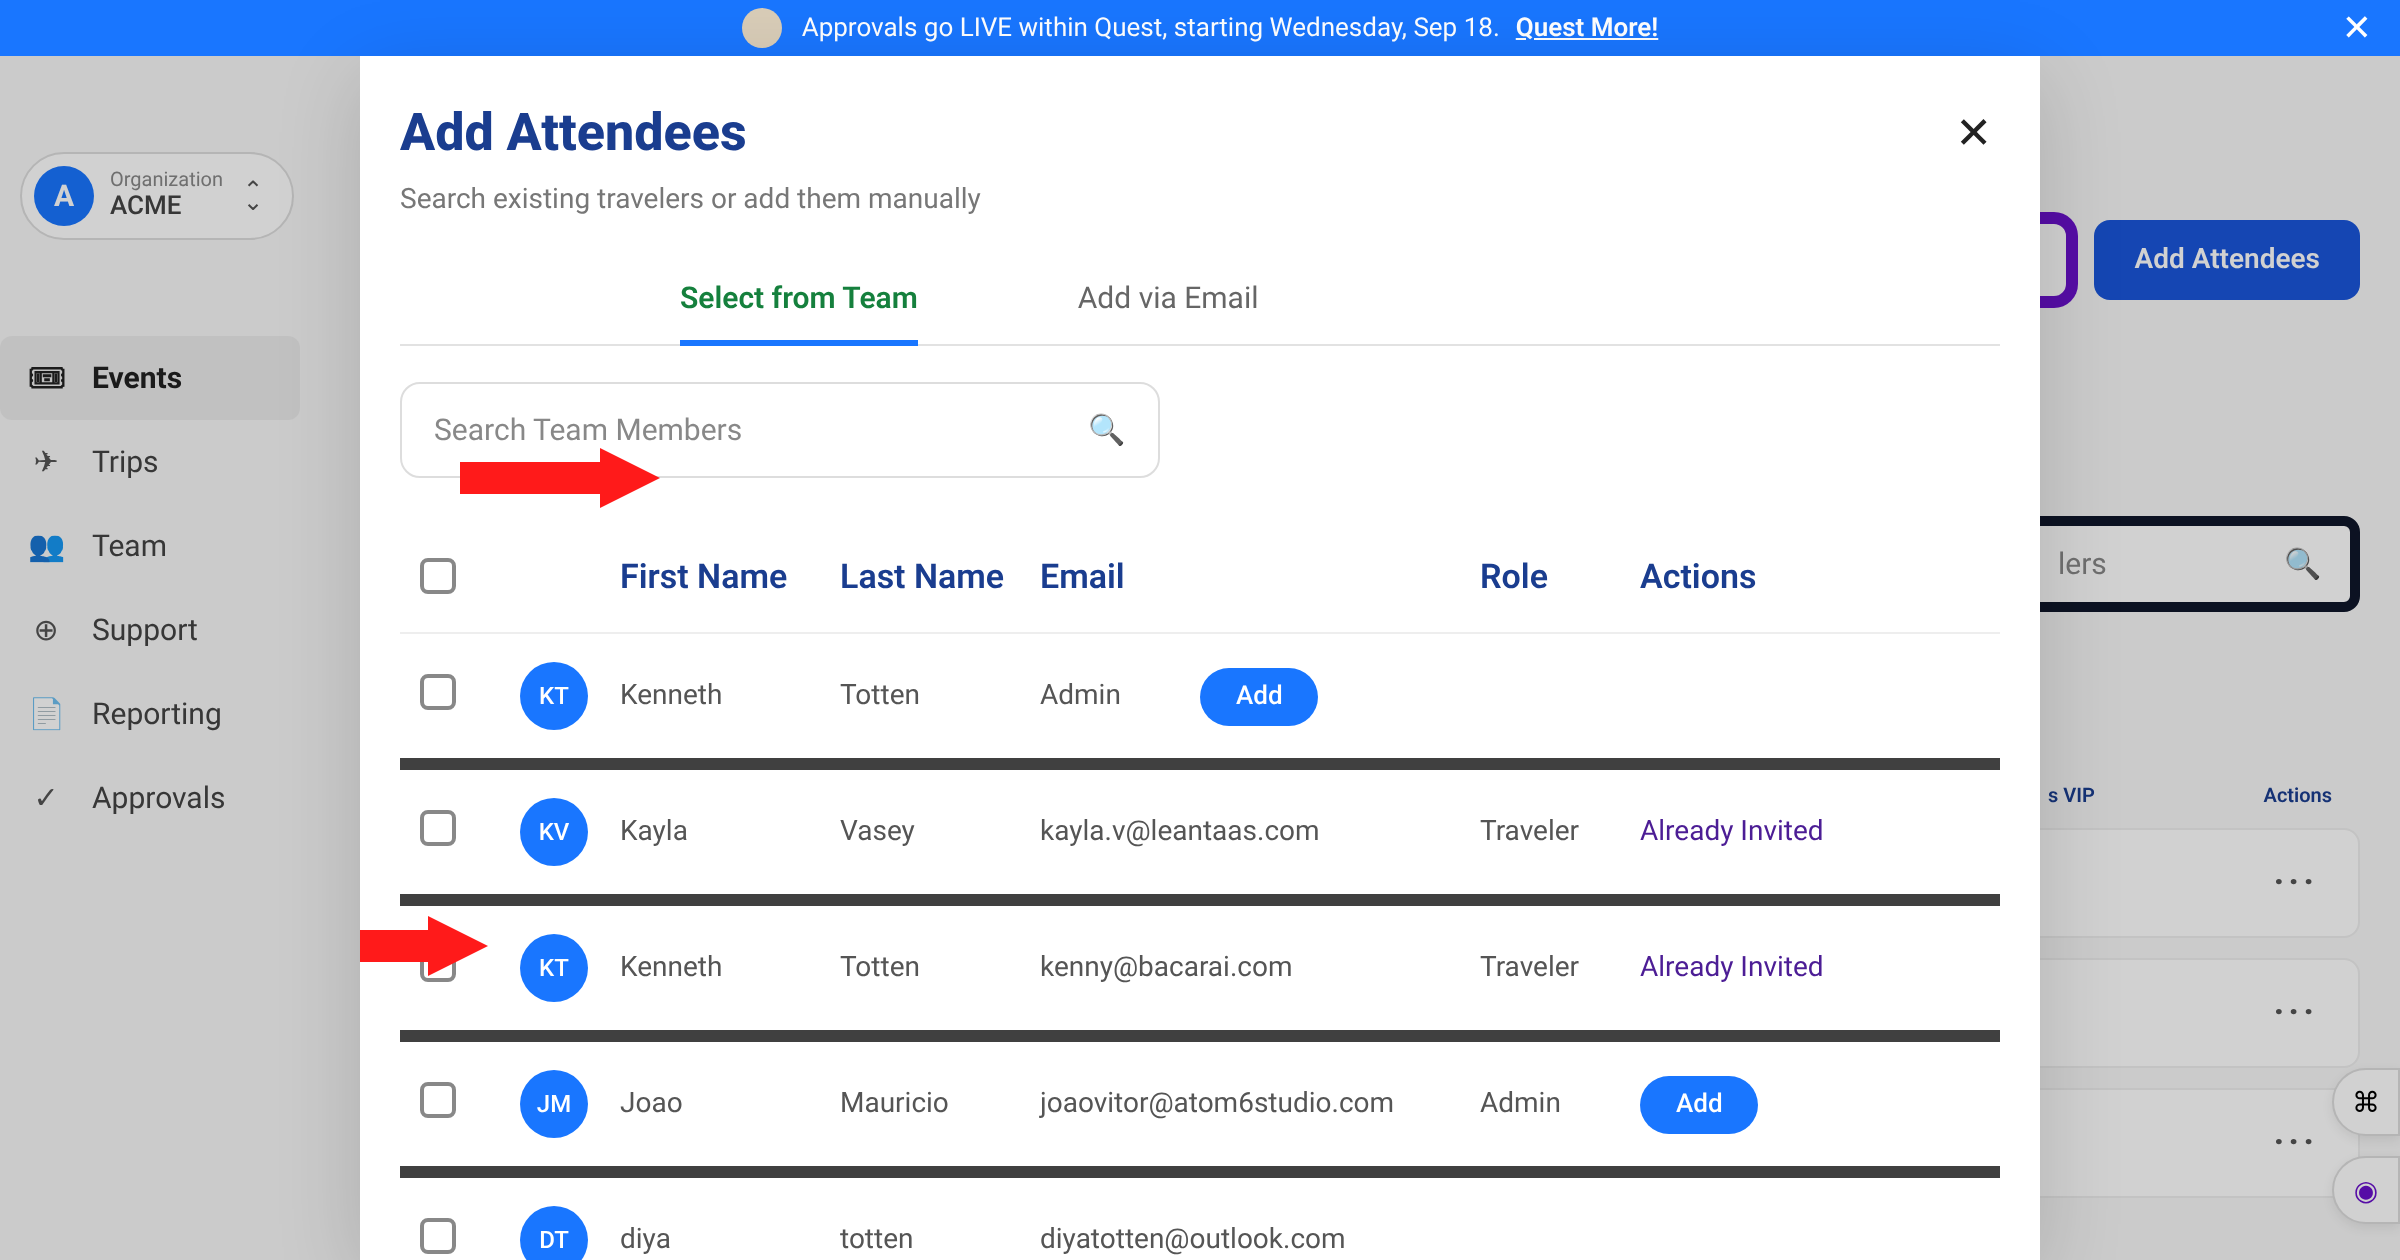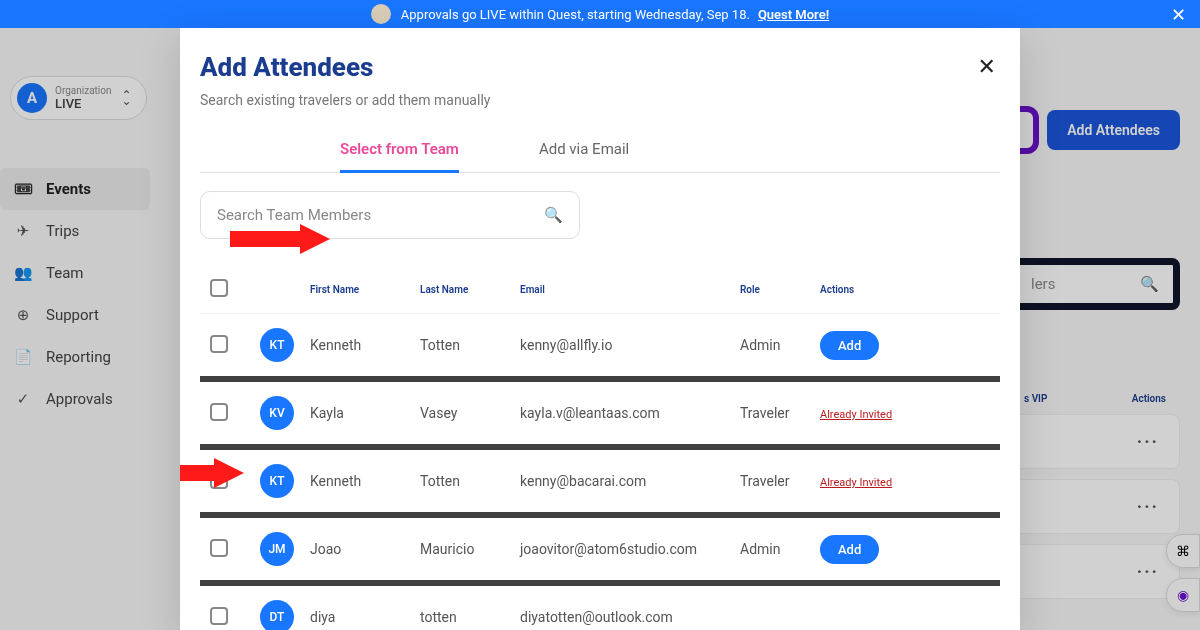--- a/index.html
+++ b/index.html
@@ -22,58 +22,58 @@
   .sidebar { position: absolute; top: 140px; left: 0; width: 150px; }
   .sidebar-item { display:flex; align-items:center; padding: 12px 14px; color:#444; font-size:15px; border-radius: 6px; gap:14px; }
   .sidebar-item.active { background: #ececec; font-weight:700; color:#222; }
   .nav-icon { width:18px; text-align:center; color:#555; }
   .sidebar-item.active .nav-icon { color:#222; }
   
   .right-buttons { position: absolute; top: 82px; right: 20px; display:flex; gap:12px; }
   .btn-copy { background:#fff; border:2px solid #6a11cb; color:#1a3d8f; font-weight:600; padding:10px 18px; border-radius:8px; box-shadow: 0 0 0 4px #6a11cb; font-size:14px;}
   .btn-add-att { background:#1a56db; color:#fff; font-weight:600; padding:12px 20px; border-radius:8px; border:none; font-size:14px;}
   
-  .search-travel { position:absolute; top:230px; right:20px; width:170px; background:#fff; border:7px solid #0f172a; border-radius:8px; padding:10px 14px; color:#888; display:flex; justify-content:space-between; align-items:center; font-size:15px;}
+  .search-travel { position:absolute; top:230px; right:20px; width:170px; background:#fff; border:5px solid #0f172a; border-radius:8px; padding:10px 14px; color:#888; display:flex; justify-content:space-between; align-items:center; font-size:15px;}
   
   .bg-table { position:absolute; top:355px; right:20px; width:170px; }
   .bg-th { color:#1a3d8f; font-weight:600; font-size:10px; display:flex; justify-content:space-between; padding:10px 14px;}
   .bg-row { background:#fff; border:1px solid #eee; border-radius:8px; padding:16px 20px; text-align:right; color:#555; margin-bottom:10px; font-size:18px; letter-spacing:2px; font-weight:700;}
   
   .float-btns { position:absolute; right:0; bottom:18px; display:flex; flex-direction:column; gap:10px; }
   .float-btn { width:34px; height:34px; background:#fff; border:1px solid #ddd; border-radius:50% 0 0 50%; display:flex; align-items:center; justify-content:center; font-size:14px; box-shadow:0 2px 6px rgba(0,0,0,0.08);}
   
   .modal { position:absolute; top:0; left:180px; width:840px; height:602px; background:#fff; box-shadow:0 10px 40px rgba(0,0,0,0.15); overflow:hidden; z-index:10;}
   .modal-inner { padding: 24px 20px 0 20px; }
   .modal-title { color:#1a3d8f; font-size:26px; font-weight:800; }
   .modal-sub { color:#777; font-size:14px; margin-top:10px; }
   .modal-close { position:absolute; top:26px; right:24px; font-size:22px; color:#222; cursor:pointer; font-weight:300;}
   
   .tabs { display:flex; margin-top:20px; border-bottom:1px solid #e2e2e2; }
   .tab { padding:12px 0; margin: 0 40px 0 140px; font-size:15px; color:#666; cursor:pointer; }
   .tab:first-child { margin-left: 140px; }
   .tab + .tab { margin-left: 40px; }
-  .tab.active { color:#ec4899; font-weight:600; border-bottom:3px solid #1976ff; margin-bottom:-1px; }
+  .tab.active { color:#15803d; font-weight:600; border-bottom:3px solid #1976ff; margin-bottom:-1px; }
   
   .search-box { margin-top:18px; width:380px; border:1px solid #ddd; border-radius:10px; padding:14px 16px; display:flex; justify-content:space-between; align-items:center; color:#888; font-size:15px;}
   
   .table { margin-top:40px; }
-  .thead { display:flex; align-items:center; padding: 0 10px 14px 10px; border-bottom:1px solid #eee; color:#1a3d8f; font-weight:600; font-size:10px;}
+  .thead { display:flex; align-items:flex-start; padding: 0 10px 14px 10px; border-bottom:1px solid #eee; color:#1a3d8f; font-weight:600; font-size:17px;}
   .col-check { width:50px; }
   .col-avatar { width:50px; }
   .col-first { width:110px; }
   .col-last { width:100px; }
   .col-email { width:220px; }
   .col-role { width:80px; }
   .col-actions { width:130px; }
   
   .trow { display:flex; align-items:center; padding:14px 10px; border-bottom:6px solid #404040; font-size:14px; color:#555;}
   .checkbox { width:18px; height:18px; border:2px solid #888; border-radius:4px; display:inline-block; }
   .avatar { width:34px; height:34px; border-radius:50%; background:#1976ff; color:#fff; display:flex; align-items:center; justify-content:center; font-size:12px; font-weight:500;}
   .btn-add { background:#1976ff; color:#fff; border:none; padding:7px 18px; border-radius:18px; font-size:13px; font-weight:500;}
-  .already { color:#b91c1c; font-size:11px;text-decoration:underline; }
+  .already { color:#4c1d95; font-size:14px; }
   
   .arrow1 { position:absolute; top:96px; left:30px; z-index:20; }
   .arrow2 { position:absolute; top:330px; left:-56px; z-index:20; }
   .arrow-shape { position:relative; width:100px; height:30px; }
   .arrow-rect { position:absolute; left:0; top:7px; width:70px; height:16px; background:#ff1a1a; }
   .arrow-tri { position:absolute; right:0; top:0; width:0; height:0; border-top:15px solid transparent; border-bottom:15px solid transparent; border-left:30px solid #ff1a1a; }
 </style>
 </head>
 <body>
 
@@ -83,21 +83,21 @@
   <a class="banner-link">Quest More!</a>
   <span class="banner-close">✕</span>
 </div>
 
 <div class="page-bg">
 
   <div class="org-pill">
     <div class="org-avatar">A</div>
     <div>
       <div class="org-label">Organization</div>
-      <div class="org-name">LIVE</div>
+      <div class="org-name">ACME</div>
     </div>
     <div class="org-chev">
         <span>⌃</span>
         <span>⌄</span>
       </div>
   </div>
 
   <div class="sidebar" id="sidebar">
       <div class="sidebar-item active">
         <span class="nav-icon">🎟</span>
@@ -191,21 +191,20 @@
           <div class="col-actions">Actions</div>
         </div>
         <div id="tbody">
             <div class="trow">
               <div class="col-check"><span class="checkbox"></span></div>
               <div class="col-avatar">
                 <div class="avatar">KT</div>
               </div>
               <div class="col-first">Kenneth</div>
               <div class="col-last">Totten</div>
-              <div class="col-email">kenny@allfly.io</div>
               <div class="col-role">Admin</div>
               <div class="col-actions"><button class="btn-add">Add</button></div>
             </div>
             <div class="trow">
               <div class="col-check"><span class="checkbox"></span></div>
               <div class="col-avatar">
                 <div class="avatar">KV</div>
               </div>
               <div class="col-first">Kayla</div>
               <div class="col-last">Vasey</div>

